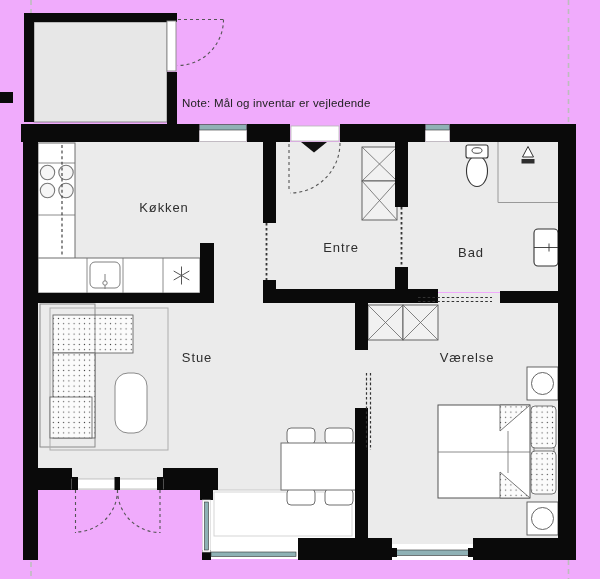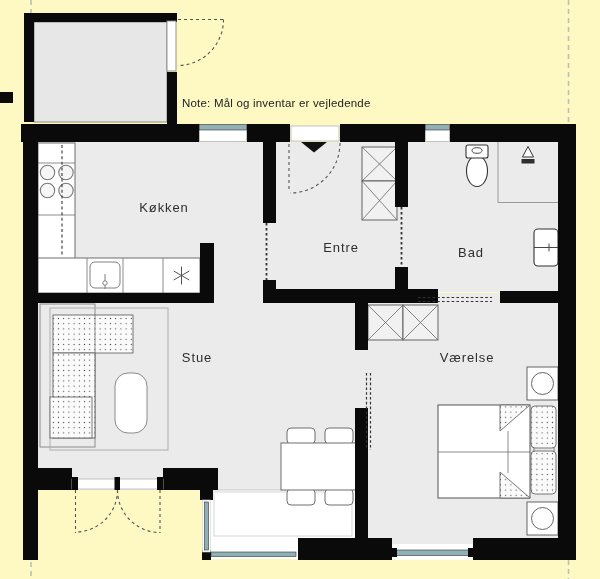--- a/index.html
+++ b/index.html
@@ -1,16 +1,16 @@
 <!DOCTYPE html>
 <html style="--wall: #0a0a0a; --floor: #ebebeb; --floor-depot: #e7e7e7; --glass: #8fb1b5; --outline: #6f6f6f; --text: #2e2e2e; --dashline: #bdbdbd;"><head>
 <meta charset="utf-8">
 <style>
   html,body{margin:0;padding:0;background:#ffffff;}
-  .stage{position:relative;width:600px;height:579px;background:#fef9c3;overflow:hidden;
+  .stage{position:relative;width:600px;height:579px;background:#f0abfc;overflow:hidden;
          font-family:"Liberation Sans", sans-serif;}
   svg{display:block;}
   .wall{fill:var(--wall);}
   .floor{fill:var(--floor);}
   .floor-depot{fill:var(--floor-depot);stroke:#777;stroke-width:.8;}
   .glass{fill:var(--glass);stroke:#333;stroke-width:.6;}
   .sill{fill:#fff;stroke:#b5b5b5;stroke-width:.8;}
   .furn{fill:#fff;stroke:var(--outline);stroke-width:1;}
   .furnline{stroke:var(--outline);stroke-width:.8;fill:none;}
   .fix{fill:#fff;stroke:#333;stroke-width:1.1;}

